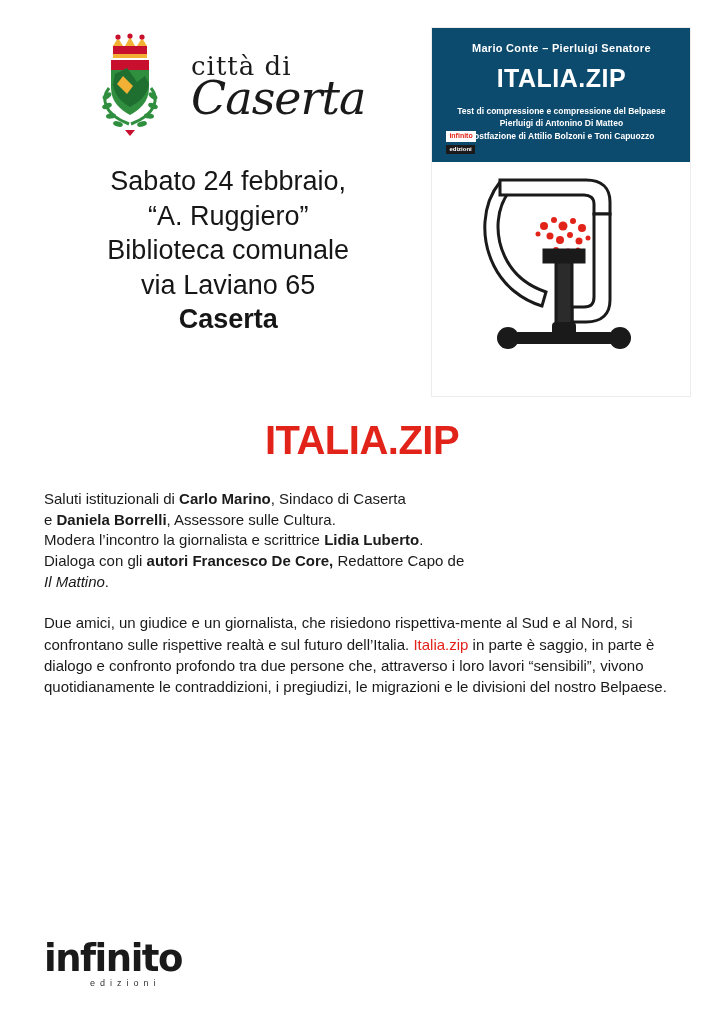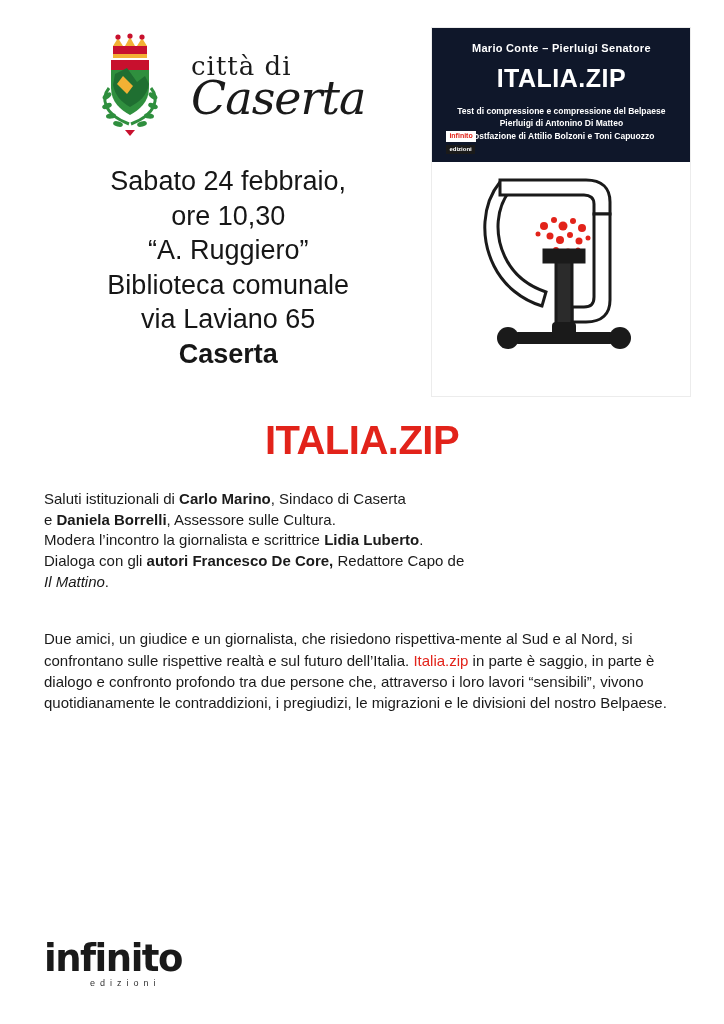--- a/index.html
+++ b/index.html
@@ -91,21 +91,21 @@
   }
   .book-cover {
     width: 258px;
     height: 368px;
     background: #ffffff;
     position: relative;
     box-shadow: 0 0 0 1px #ececec;
     overflow: hidden;
   }
   .cover-top {
-    background: #0f172a;
+    background: #0c4a6e;
     height: 134px;
     position: relative;
     padding: 14px 16px 0 16px;
     box-sizing: border-box;
     color: #ffffff;
   }
   .cover-authors {
     font-size: 11px;
     font-weight: bold;
     text-align: center;
@@ -179,21 +179,21 @@
   }
 
   
   .body-block {
     margin: 26px 44px 0 44px;
     font-size: 15px;
     line-height: 1.38;
     color: #1a1a1a;
   }
   .body-block p { margin: 0; }
-  .body-block .para2 { margin-top: 36px; line-height: 1.42; }
+  .body-block .para2 { margin-top: 20px; line-height: 1.42; }
   .b { font-weight: bold; }
   .i { font-style: italic; }
   .red { color: #e2231a; }
 
   
   .footer {
     position: absolute;
     left: 44px;
     bottom: 36px;
   }
@@ -259,21 +259,20 @@
           </svg>
         </div>
         <div class="city-word">
           <span class="citta">città di</span>
           <span class="caserta">Caserta</span>
         </div>
       </div>
 
       <div class="event-lines">
         <div>Sabato 24 febbraio,</div>
-        <div>ore 10,30</div>
         <div>“A. Ruggiero”</div>
         <div>Biblioteca comunale</div>
         <div>via Laviano 65</div>
         <div class="bold">Caserta</div>
       </div>
     </div>
 
     <div class="cover-wrap">
       <div class="book-cover">
         <div class="cover-top">

